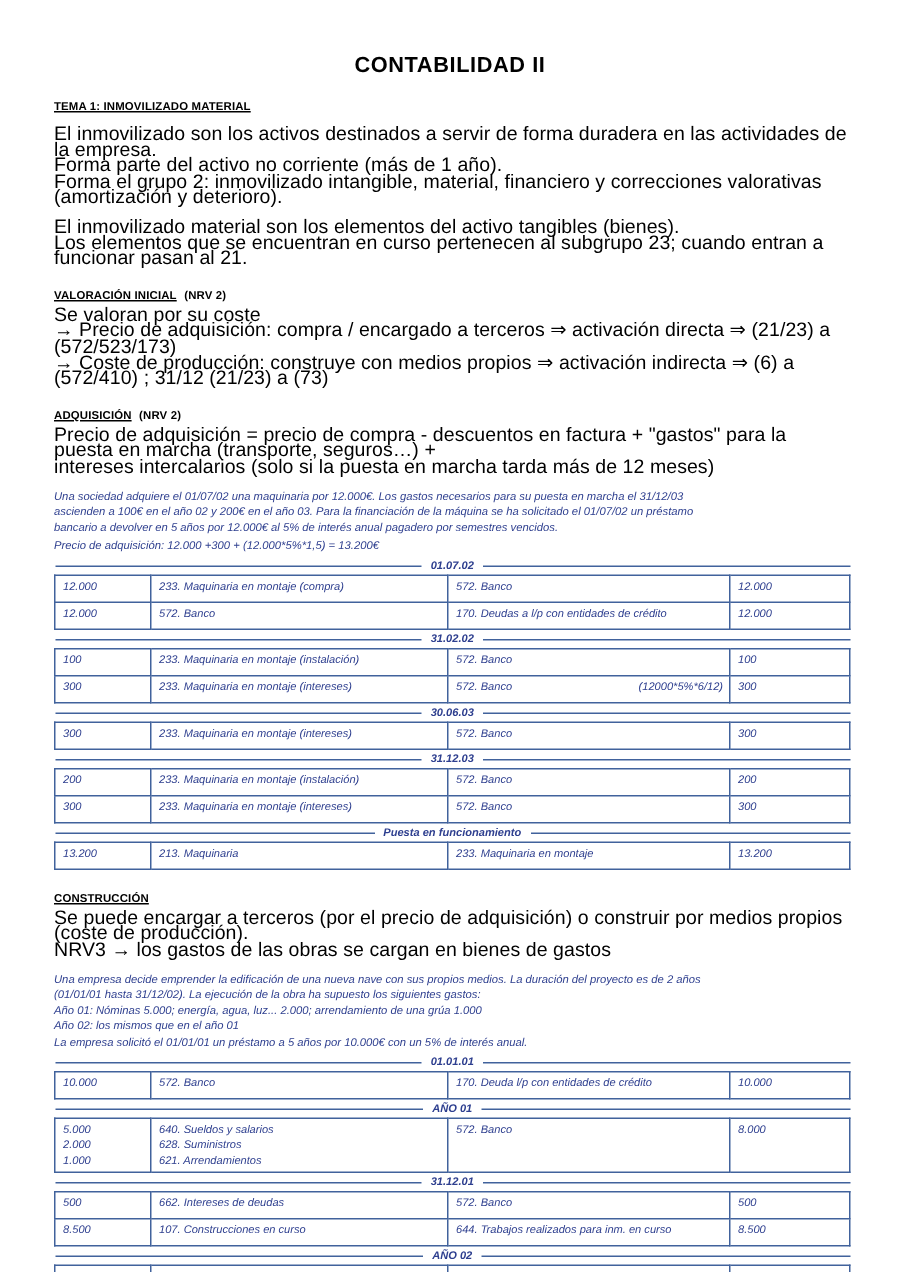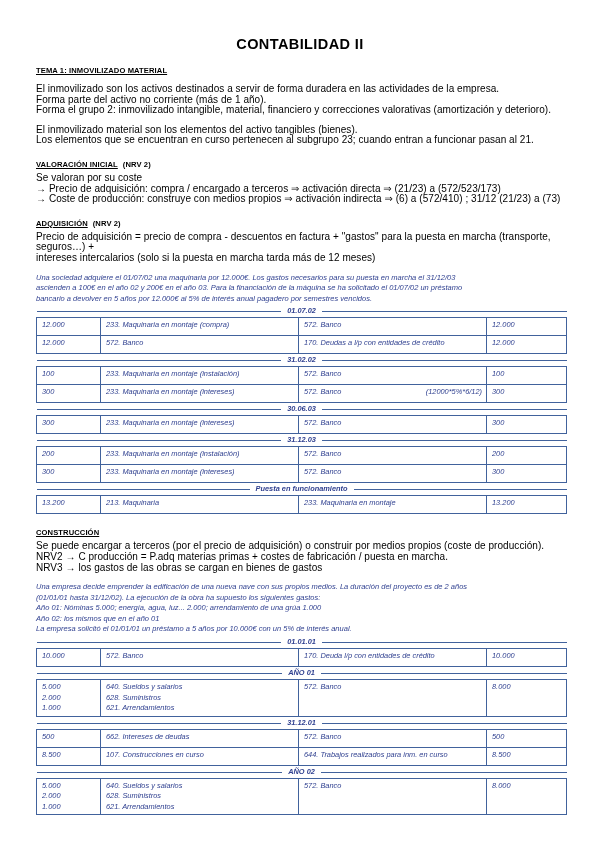--- a/index.html
+++ b/index.html
@@ -42,21 +42,21 @@
   }
   .section-head .und {
     text-decoration: underline;
   }
   .section-head .nrv {
     font-weight: bold;
     text-decoration: none;
     margin-left: 5px;
   }
   .para {
-    font-size: 10px;
+    font-size: 13px;
     line-height: 10.6px;
     margin: 0 0 0 0;
     letter-spacing: 0.05px;
   }
   .para.gap {
     margin-top: 9px;
   }
   .blue-note {
     color: #2e3f8f;
     font-style: italic;
@@ -169,20 +169,23 @@
     <div class="para">
       <div>Precio de adquisición = precio de compra - descuentos en factura + "gastos" para la puesta en marcha (transporte, seguros…) +</div>
       <div>intereses intercalarios (solo si la puesta en marcha tarda más de 12 meses)</div>
     </div>
 
     <div class="blue-note">
       <div>Una sociedad adquiere el 01/07/02 una maquinaria por 12.000€. Los gastos necesarios para su puesta en marcha el 31/12/03</div>
       <div>ascienden a 100€ en el año 02 y 200€ en el año 03. Para la financiación de la máquina se ha solicitado el 01/07/02 un préstamo</div>
       <div>bancario a devolver en 5 años por 12.000€ al 5% de interés anual pagadero por semestres vencidos.</div>
     </div>
+    <div class="blue-note tight">
+      <div>Precio de adquisición: 12.000 +300 + (12.000*5%*1,5) = 13.200€</div>
+    </div>
 
     <div class="tbl-wrap">
       <table class="jtable">
         <colgroup>
           <col class="c-amt-l">
             <col class="c-acc-l">
             <col class="c-acc-r">
             <col class="c-amt-r">
         </colgroup>
         <tbody>
@@ -390,21 +393,20 @@
             </tr>
           </tbody>
       </table>
     </div>
 
     <div class="section-head">
       <span class="und">CONSTRUCCIÓN</span>
     </div>
     <div class="para">
       <div>Se puede encargar a terceros (por el precio de adquisición) o construir por medios propios (coste de producción).</div>
-      <div>NRV2 → C producción = P.adq materias primas + costes de fabricación / puesta en marcha.</div>
       <div>NRV3 → los gastos de las obras se cargan en bienes de gastos</div>
     </div>
 
     <div class="blue-note">
       <div>Una empresa decide emprender la edificación de una nueva nave con sus propios medios. La duración del proyecto es de 2 años</div>
       <div>(01/01/01 hasta 31/12/02). La ejecución de la obra ha supuesto los siguientes gastos:</div>
       <div>Año 01: Nóminas 5.000; energía, agua, luz... 2.000; arrendamiento de una grúa 1.000</div>
       <div>Año 02: los mismos que en el año 01</div>
       <div>La empresa solicitó el 01/01/01 un préstamo a 5 años por 10.000€ con un 5% de interés anual.</div>
     </div>

